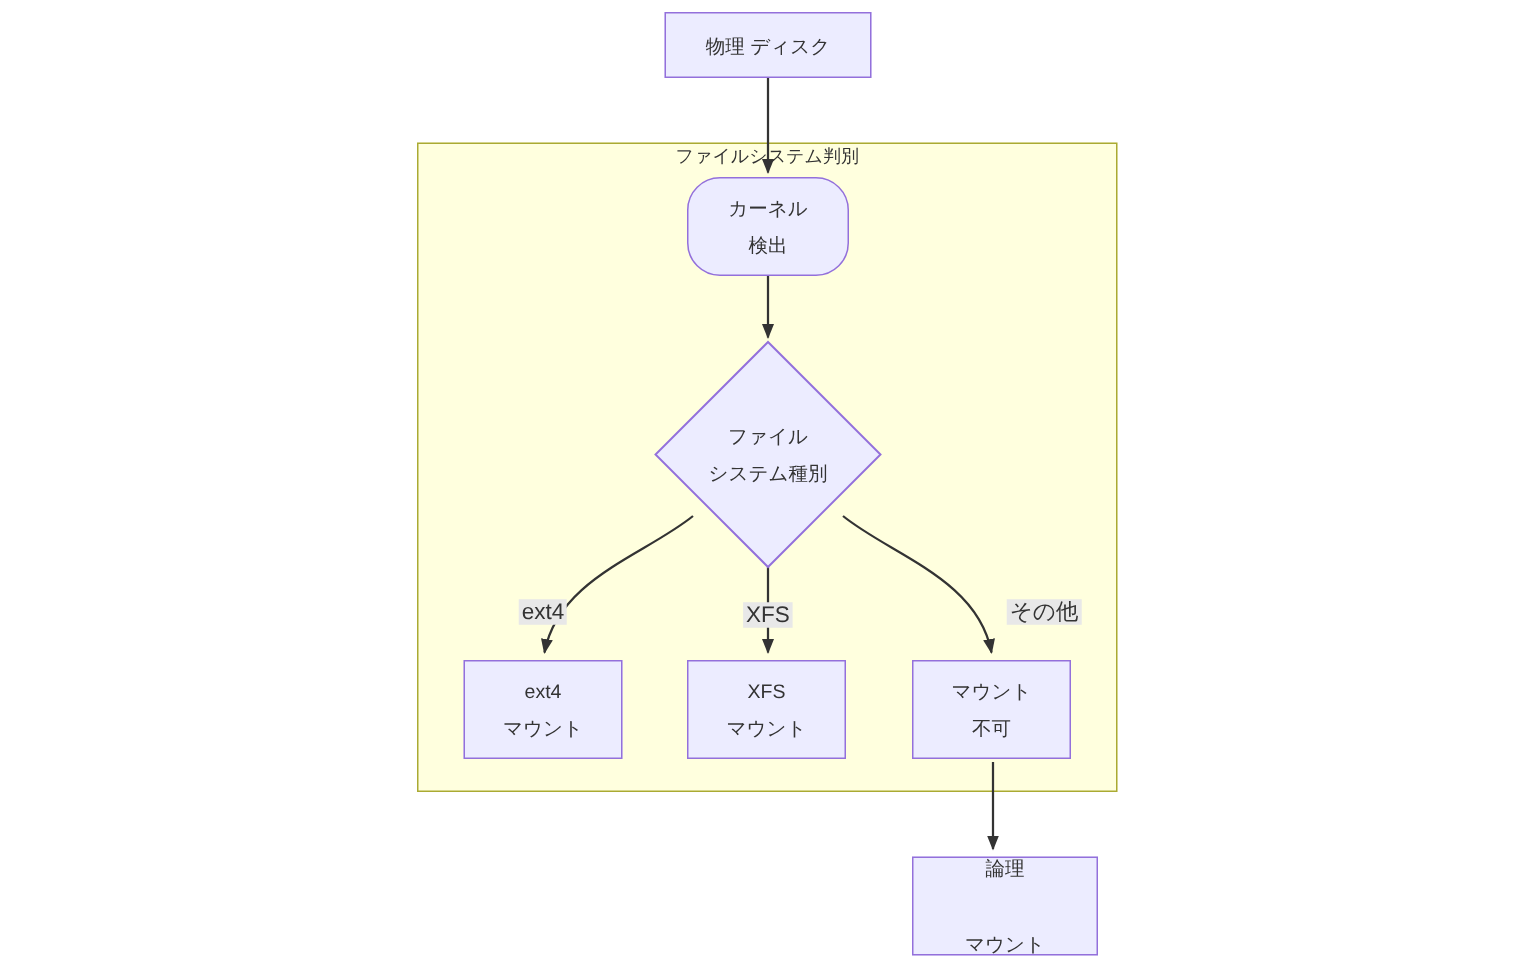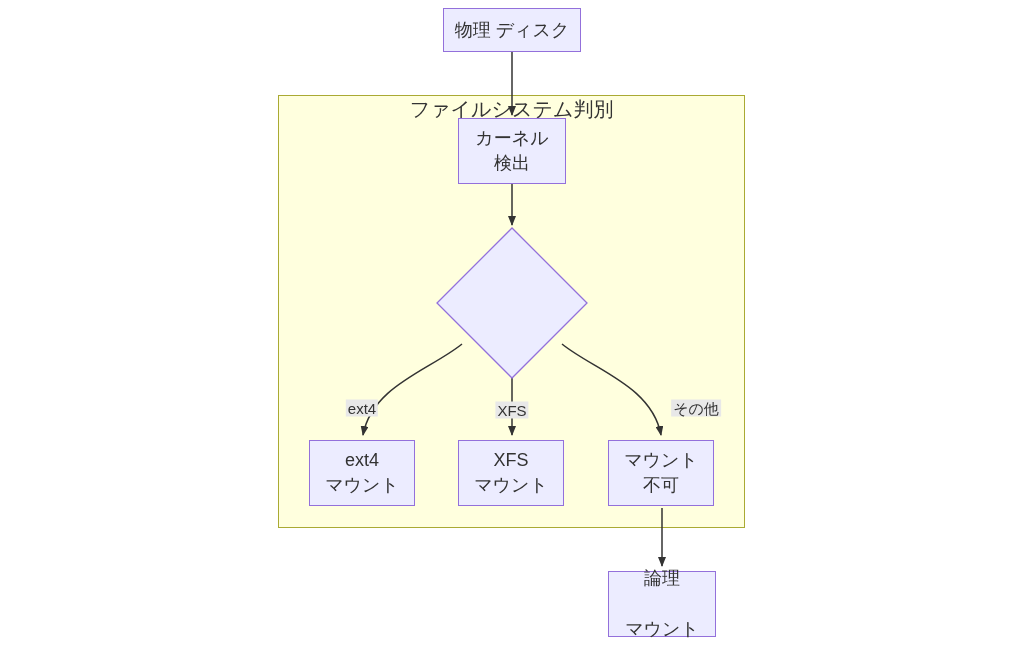--- a/index.html
+++ b/index.html
@@ -11,32 +11,32 @@
     overflow:hidden;
   }
   .cluster {
     position:absolute; left:278px; top:95px; width:467px; height:433px;
     background:var(--cluster-fill,#FFFFDE);
     border:1px solid var(--cluster-border,#AAAA33);
     box-sizing:border-box; z-index:1;
   }
   .cluster-label {
     position:absolute; left:278px; top:96px; width:467px;
-    text-align:center; font-size:20px; z-index:3;
+    text-align:center; font-size:12px; z-index:3;
   }
   #edges { position:absolute; left:0; top:0; z-index:2; }
   .edge { stroke:var(--edge-color,#333333); stroke-width:1.5; fill:none; }
   #arrowhead path { fill:var(--edge-color,#333333); stroke:none; }
   .node-shape { fill:var(--node-fill,#ECECFF); stroke:var(--node-border,#9370DB); stroke-width:1.3; }
   .node {
     position:absolute; display:flex; flex-direction:column;
     align-items:center; justify-content:center; text-align:center;
     background:var(--node-fill,#ECECFF);
     border:1.3px solid var(--node-border,#9370DB);
-    box-sizing:border-box; font-size:18px; line-height:25px; z-index:3;
+    box-sizing:border-box; font-size:13px; line-height:25px; z-index:3;
   }
   .node.diamond-text { background:transparent; border:none; z-index:4; }
   .edge-label {
     position:absolute; transform:translate(-50%,-50%);
     background:var(--edge-label-bg,#E8E8E8);
     font-size:15px; line-height:17px; padding:0 2px; z-index:3;
     white-space:nowrap;
   }
 </style>
 </head>
@@ -59,42 +59,46 @@
     <path class="edge" d="M512,378 L512,435" marker-end="url(#arrowhead)"></path>
     <path class="edge" d="M562,344 C594,370 652,386 661,435" marker-end="url(#arrowhead)"></path>
     <path class="edge" d="M662,508 L662,566" marker-end="url(#arrowhead)"></path>
     <polygon class="node-shape" points="512,228 437,303 512,378 587,303"></polygon>
   </svg>
 
   <div class="node" style="left:443px; top:8px; width:138px; height:44px;">
     <span>物理 ディスク</span>
   </div>
 
-  <div class="node" style="left:458px; top:118px; width:108px; height:66px;">
+  <div class="node" style="left:458px; top:118px; width:108px; height:66px;border-radius:22px;">
     <span>カーネル</span>
     <span>検出</span>
   </div>
 
+  <div class="node diamond-text" style="left:437px; top:228px; width:150px; height:150px;">
+    <span>ファイル</span>
+    <span>システム種別</span>
+  </div>
 
   <div class="node" style="left:309px; top:440px; width:106px; height:66px;">
     <span>ext4</span>
     <span>マウント</span>
   </div>
 
   <div class="node" style="left:458px; top:440px; width:106px; height:66px;">
     <span>XFS</span>
     <span>マウント</span>
   </div>
 
   <div class="node" style="left:608px; top:440px; width:106px; height:66px;">
     <span>マウント</span>
     <span>不可</span>
   </div>
 
-  <div class="node" style="left:608px; top:571px; width:108px; height:66px;gap:26px;">
+  <div class="node" style="left:608px; top:571px; width:124px; height:66px;gap:26px;">
     <span>論理</span>
     <span>マウント</span>
   </div>
 
   <div class="edge-label" style="left:362px; top:408px;">ext4</div>
   <div class="edge-label" style="left:512px; top:410px;">XFS</div>
   <div class="edge-label" style="left:696px; top:408px;">その他</div>
 
 </div>
 

